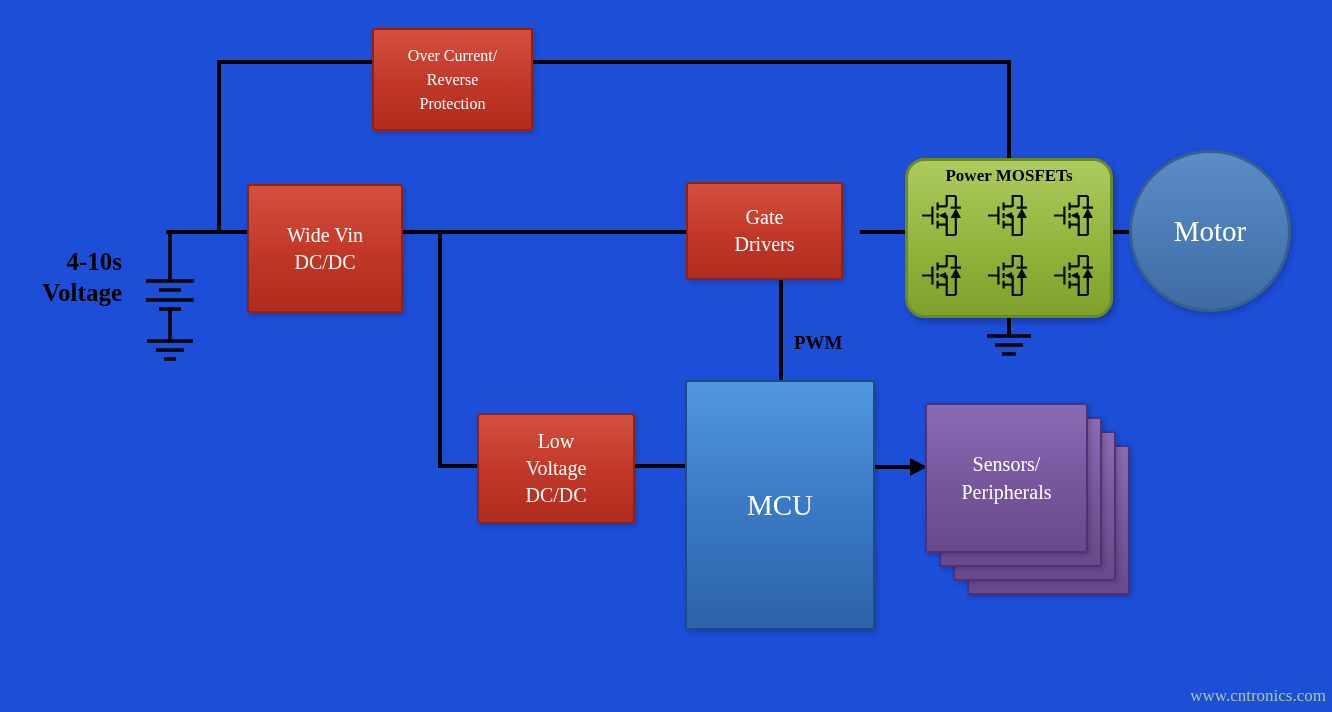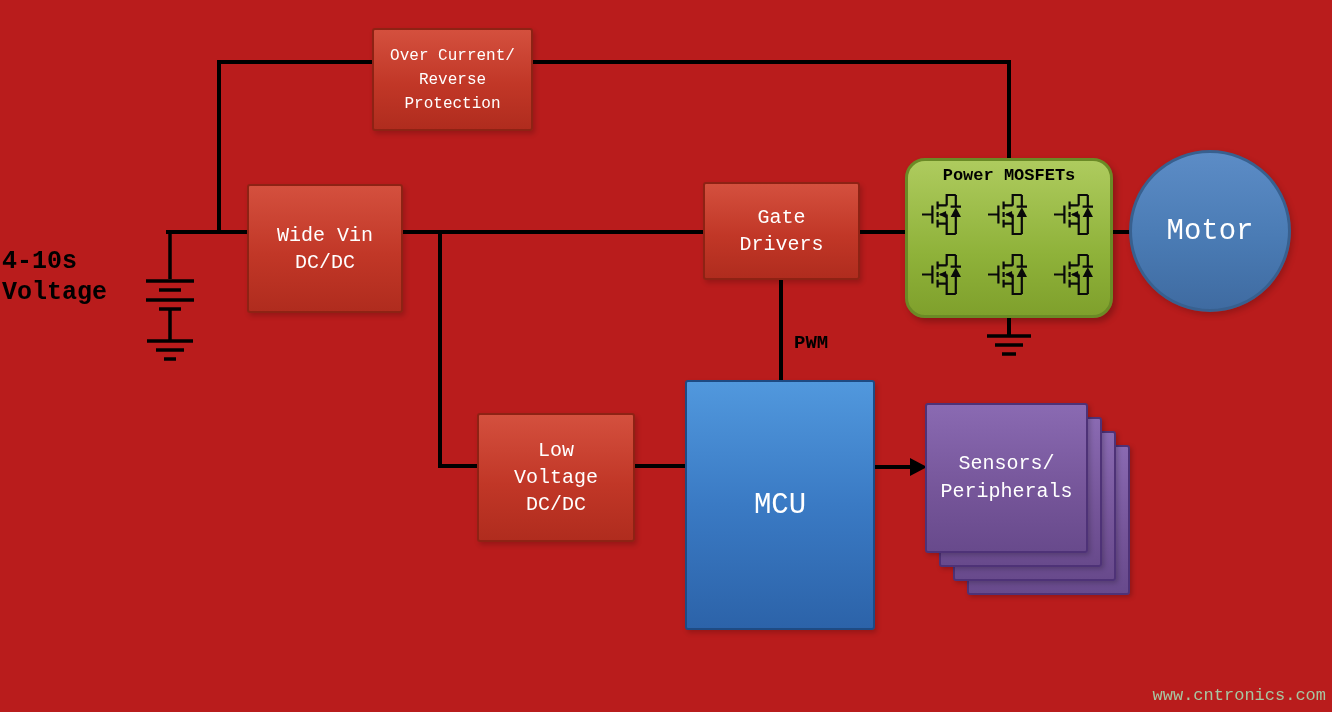--- a/index.html
+++ b/index.html
@@ -1,37 +1,37 @@
 <!DOCTYPE html>
 <html><head>
 <meta charset="utf-8">
 <style>
   * { margin:0; padding:0; box-sizing:border-box; }
   html,body { background:#ffffff; }
   .canvas {
-    position:relative; width:1332px; height:712px; background:#b91c1c;
-    font-family:Liberation Mono, monospace; overflow:hidden;
+    position:relative; width:1332px; height:712px; background:#1d4ed8;
+    font-family:Liberation Serif, serif; overflow:hidden;
   }
   .wires { position:absolute; left:0; top:0; }
 
   .block {
     position:absolute; display:flex; flex-direction:column;
     align-items:center; justify-content:center; text-align:center; color:#fff;
   }
   .red {
     background:linear-gradient(180deg,#d4503e 0%,#c13727 55%,#b02c1e 100%);
     border:2px solid #8e2214; border-radius:3px;
     box-shadow:2px 3px 5px rgba(0,0,0,.18);
   }
   .red .ln { font-size:20px; line-height:27px; }
   .protection { left:372px; top:28px; width:161px; height:103px; }
   .protection .ln { font-size:16px; line-height:24px; }
   .widevin     { left:247px; top:184px; width:156px; height:129px; }
-  .gatedrivers { left:703px; top:182px; width:157px; height:98px; }
-  .lowvoltage  { left:477px; top:413px; width:158px; height:129px; }
+  .gatedrivers { left:686px; top:182px; width:157px; height:98px; }
+  .lowvoltage  { left:477px; top:413px; width:158px; height:111px; }
 
   .mcu {
     left:685px; top:380px; width:190px; height:250px; font-size:29px;
     background:linear-gradient(180deg,#5198dd 0%,#3a7ac4 50%,#2c63a9 100%);
     border:2px solid #1e4b84; border-radius:3px;
     box-shadow:2px 3px 5px rgba(0,0,0,.18);
   }
 
   .mosfets {
     left:905px; top:158px; width:208px; height:160px;
@@ -55,21 +55,21 @@
     border:2px solid #4e3277; border-radius:3px;
     box-shadow:2px 2px 5px rgba(0,0,0,.22);
   }
   .c4 { left:42px; top:42px; }
   .c3 { left:28px; top:28px; }
   .c2 { left:14px; top:14px; }
   .c1 { left:0; top:0; display:flex; flex-direction:column; align-items:center; justify-content:center; color:#fff; }
   .c1 .ln { font-size:20px; line-height:28px; }
 
   .battery-label {
-    position:absolute; left:2px; top:246px; width:120px; text-align:left;
+    position:absolute; left:2px; top:246px; width:120px; text-align:right;
     color:#000; font-weight:bold; font-size:25px; line-height:31px;
   }
   .pwm-label {
     position:absolute; left:794px; top:332px; color:#000; font-weight:bold; font-size:19px;
   }
   .watermark {
     position:absolute; right:6px; top:686px; font-size:17px; color:#a7c6a2;
   }
 </style>
 </head>

